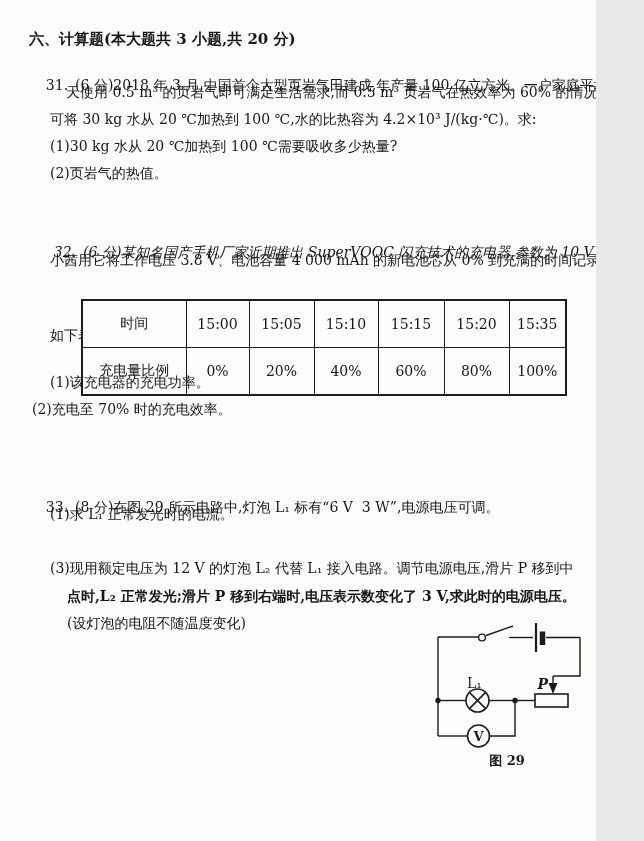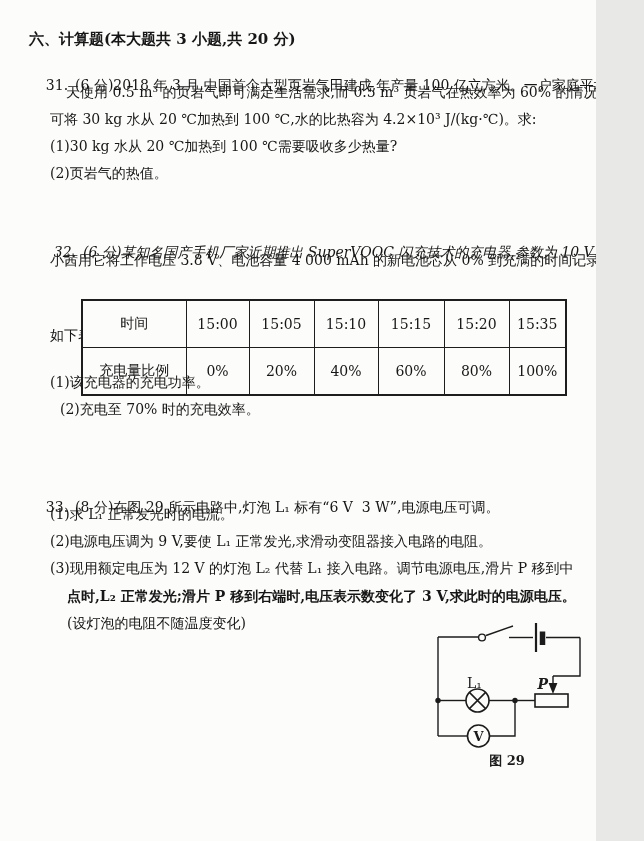--- a/index.html
+++ b/index.html
@@ -90,27 +90,26 @@
       <td>20%</td>
       <td>40%</td>
       <td>60%</td>
       <td>80%</td>
       <td>100%</td>
     </tr>
   </tbody>
     </table>
 
   <div class="ln" style="left:50px;top:372px;">(1)该充电器的充电功率。</div>
-  <div class="ln" style="left:60px;top:399px;">(2)充电至 70% 时的充电效率。</div>
+  <div class="ln" style="left:32px;top:399px;">(2)充电至 70% 时的充电效率。</div>
 
   <div class="ln" style="left:28px;top:477px;">
     <span class="pnum">33.</span><span>(8 分)在图 29 所示电路中,灯泡 L₁ 标有“6 V  3 W”,电源电压可调。</span>
   </div>
   <div class="ln" style="left:50px;top:504px;">(1)求 L₁ 正常发光时的电流。</div>
-  <div class="ln" style="left:50px;top:531px;">(2)电源电压调为 9 V,要使 L₁ 正常发光,求滑动变阻器接入电路的电阻。</div>
   <div class="ln" style="left:50px;top:558px;">(3)现用额定电压为 12 V 的灯泡 L₂ 代替 L₁ 接入电路。调节电源电压,滑片 P 移到中</div>
   <div class="ln" style="left:67px;top:586px;font-weight:bold;">点时,L₂ 正常发光;滑片 P 移到右端时,电压表示数变化了 3 V,求此时的电源电压。</div>
   <div class="ln" style="left:67px;top:613px;">(设灯泡的电阻不随温度变化)</div>
 
   <svg style="position:absolute;left:420px;top:608px;" width="190" height="172" viewBox="420 608 190 172" fill="none" stroke="#1b1b1b" stroke-width="1.4">
 
     <path d="M438,637 V736"></path>
 
     <path d="M438,637 H478"></path>
 

